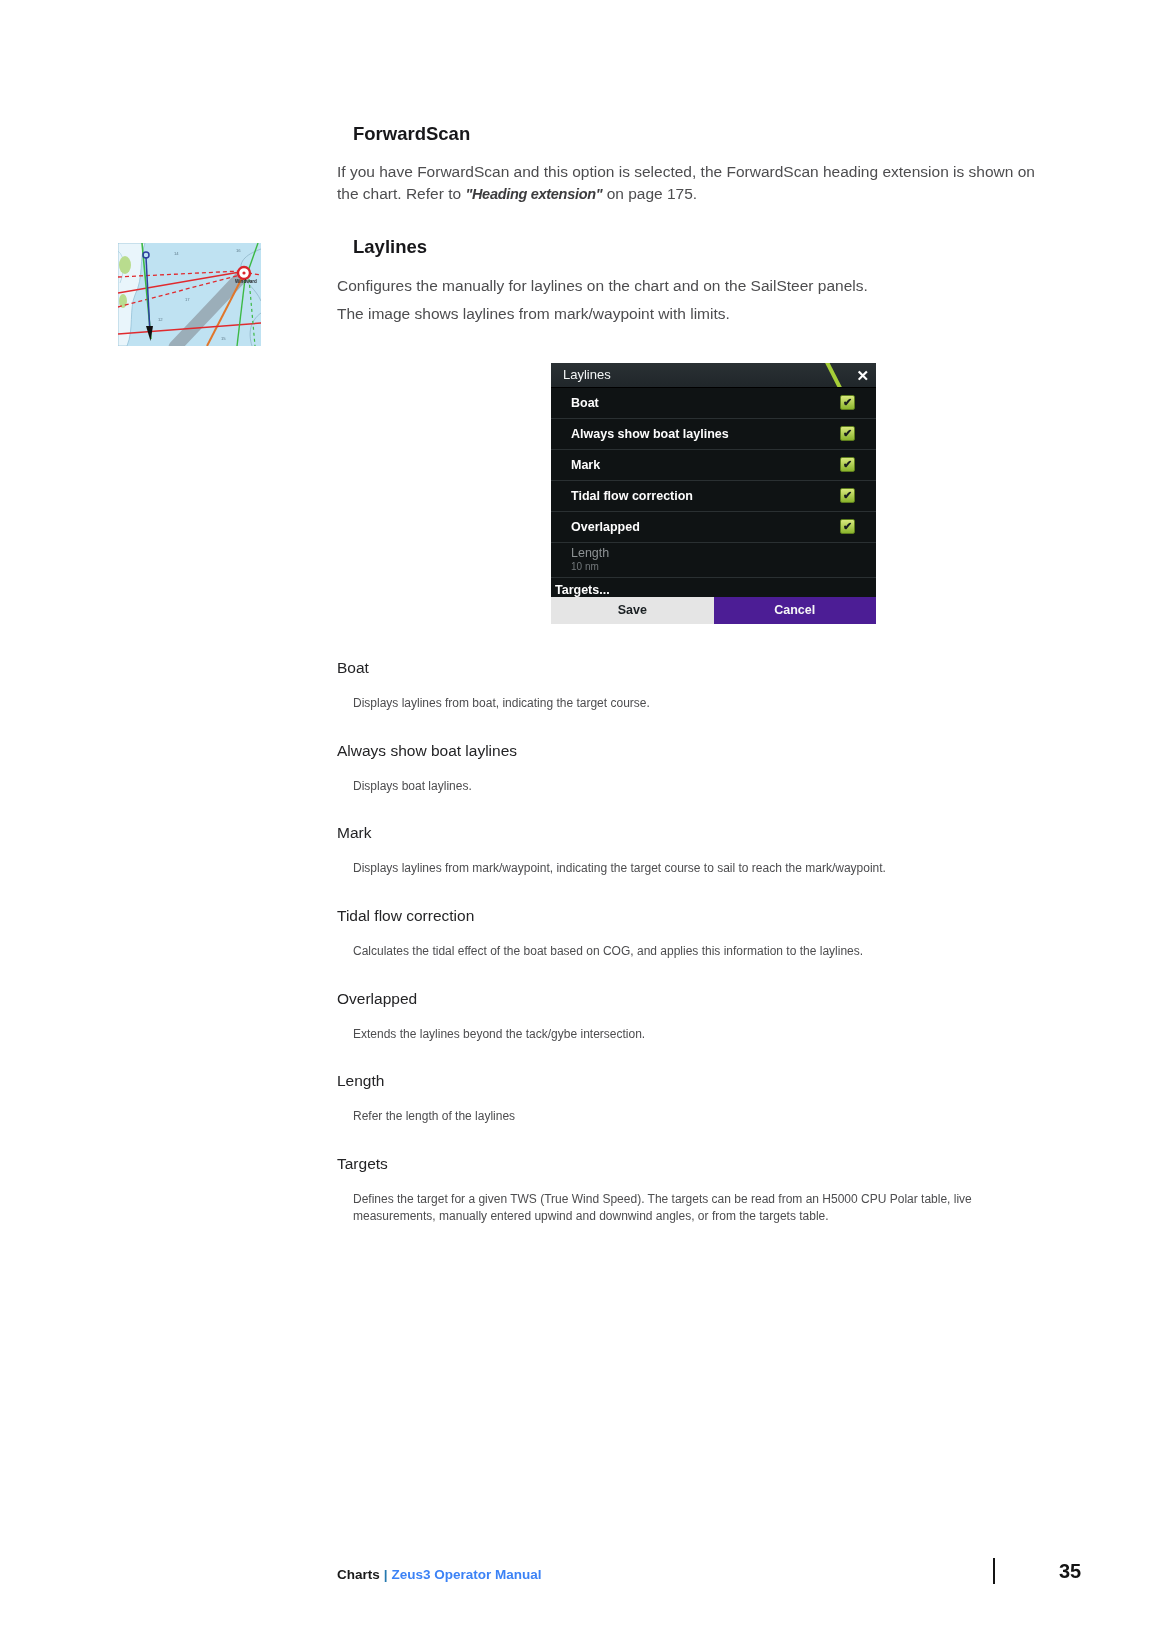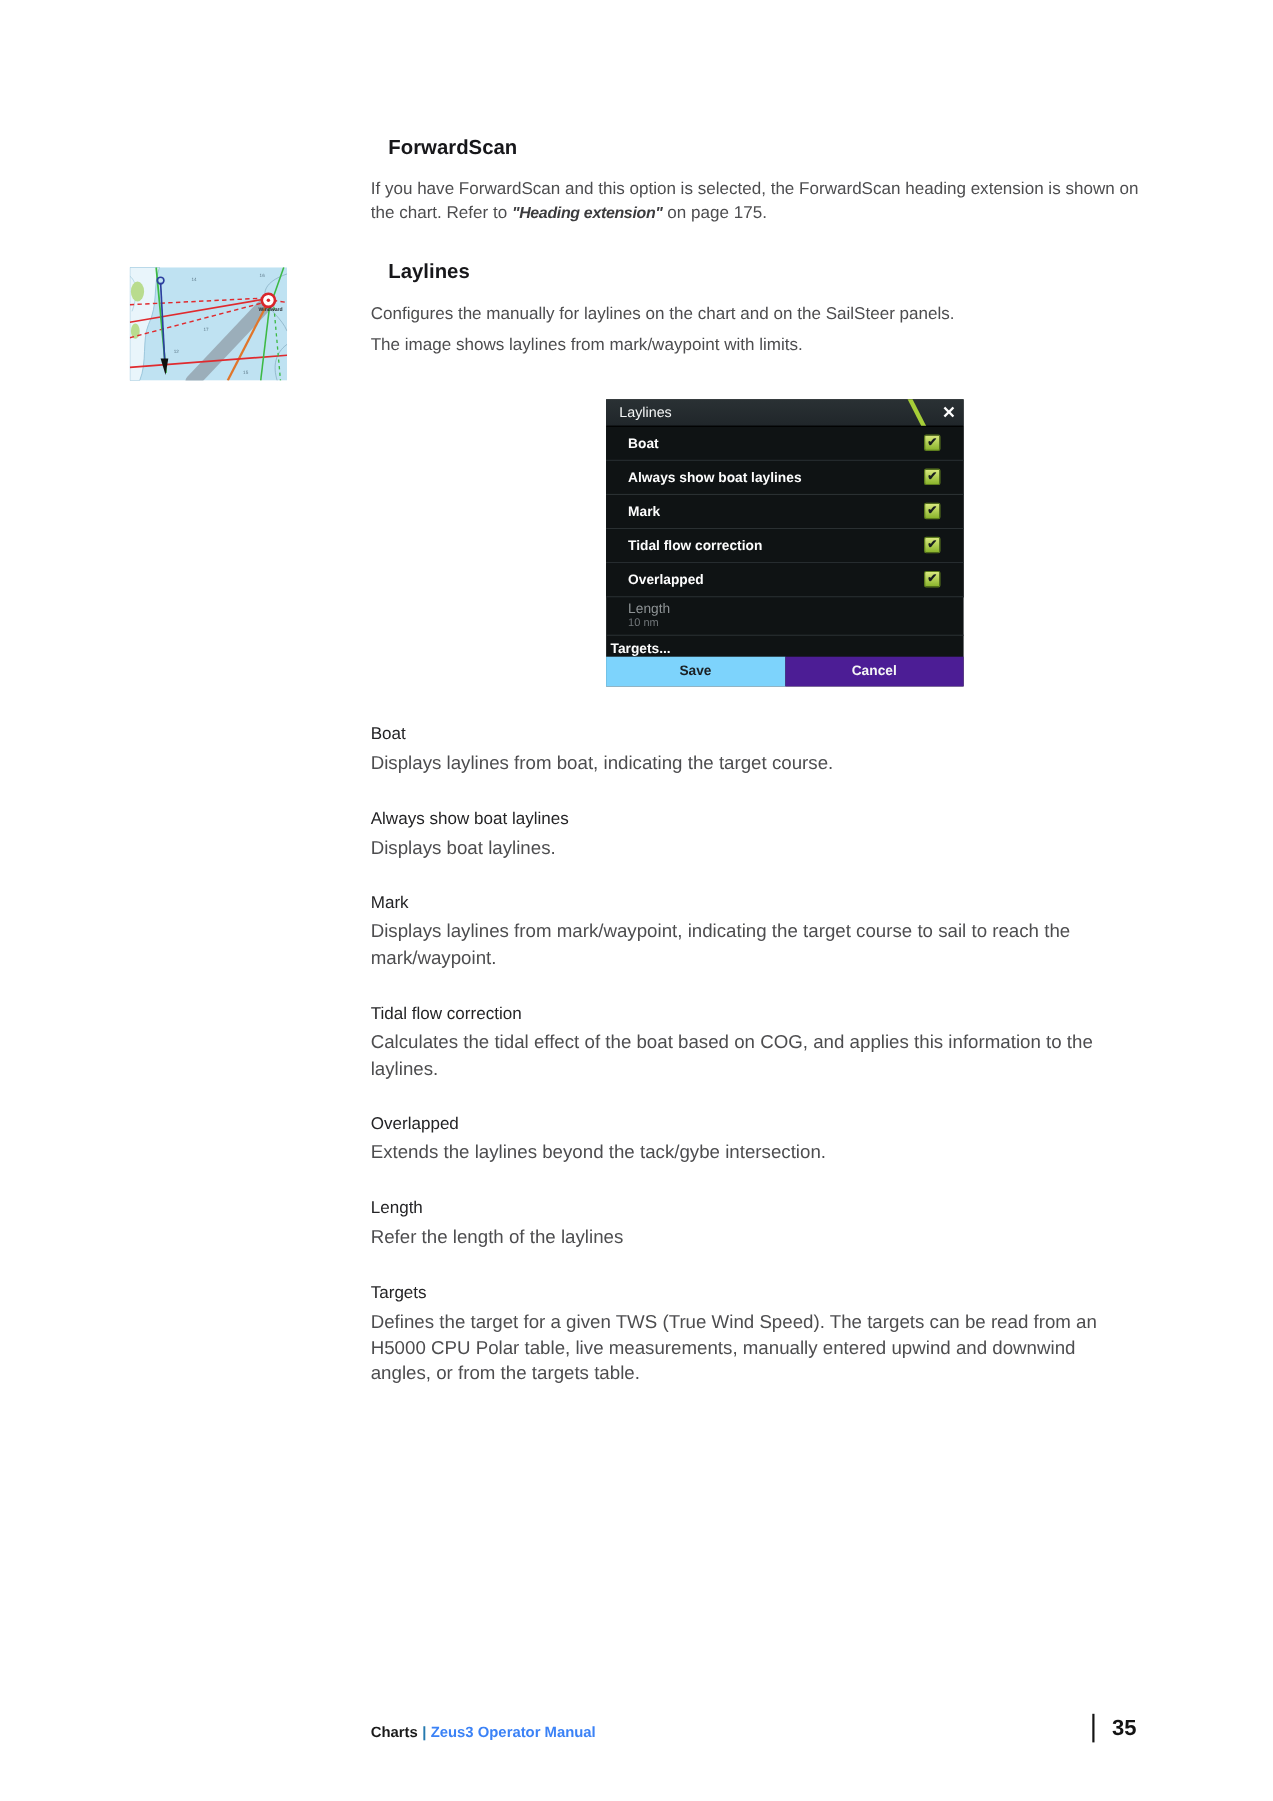--- a/index.html
+++ b/index.html
@@ -55,43 +55,43 @@
   }
   .length-row {
     height:35px; padding:3px 0 0 20px; border-bottom:1px solid #2a3032;
   }
   .length-label { color:#8d9294; font-size:12.5px; }
   .length-value { color:#72777a; font-size:10px; margin-top:1px; }
   .targets-row { height:19px; padding-left:4px; display:flex; align-items:flex-end; overflow:hidden; }
   .targets-label { color:#fdfdfd; font-size:12.5px; font-weight:700; }
   .dialog-buttons { display:flex; height:27px; }
   .btn-save {
-    flex:1; background:#7dd3fc; color:#1b2023; font-weight:700; font-size:12.5px;
+    flex:1; background:#e5e5e5; color:#1b2023; font-weight:700; font-size:12.5px;
     display:flex; align-items:center; justify-content:center;
   }
   .btn-cancel {
     flex:1; background:#4c1d95; color:#f5f6f6; font-weight:700; font-size:12.5px;
     display:flex; align-items:center; justify-content:center;
   }
 
   
   .subsections { margin-top:34px; }
   .subsection { margin-bottom:29px; }
   .sub-title { margin:0 0 3px 0; font-size:15.5px; font-weight:400; color:#242426; line-height:1.35; }
-  .sub-body { margin:0; font-size:17px; line-height:1.4; color:#4d4d4f; }
+  .sub-body { margin:16px; font-size:12px; line-height:1.4; color:#4d4d4f; }
 
   
   .footer-left {
     position:absolute; left:337px; top:1567px; font-size:13.5px; font-weight:700;
     white-space:nowrap;
   }
   .footer-section { color:#1a1a1a; }
   .footer-divider { color:#2579af; padding:0 4px; }
   .footer-manual { color:#3b82f6; }
-  .page-num { position:absolute; left:993px; top:1558px; display:flex; align-items:center; }
+  .page-num { position:absolute; left:993px; top:1558px; display:flex; align-items:center;gap:48px; }
   .page-bar { width:2px; height:26px; background:#141414; margin-right:16px; }
   .page-num-text { font-size:20px; font-weight:700; color:#141414; }
 </style>
 </head>
 <body>
 
 <div class="thumb">
   <svg width="143" height="103" viewBox="0 0 143 103">
     <rect x="0" y="0" width="143" height="103" fill="#bfe2f2"></rect>
 

